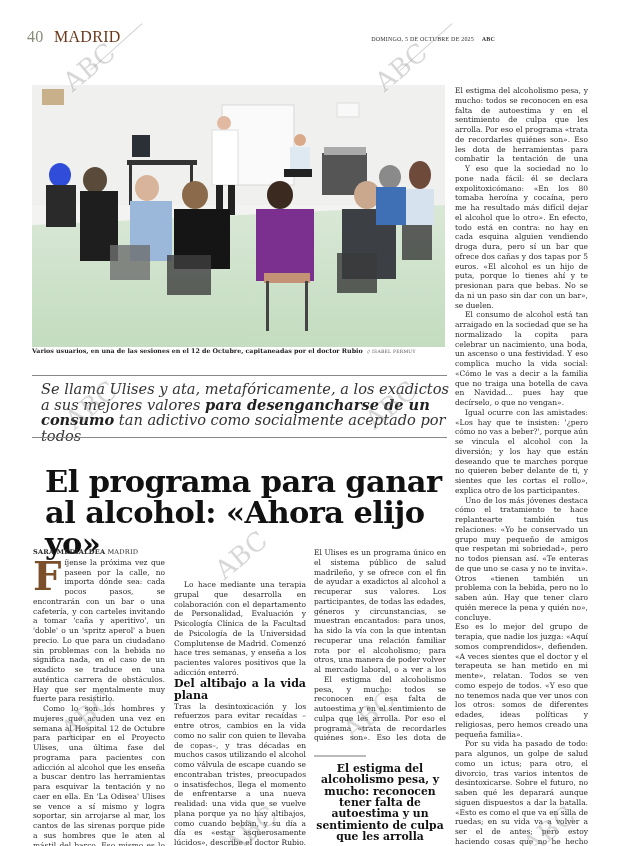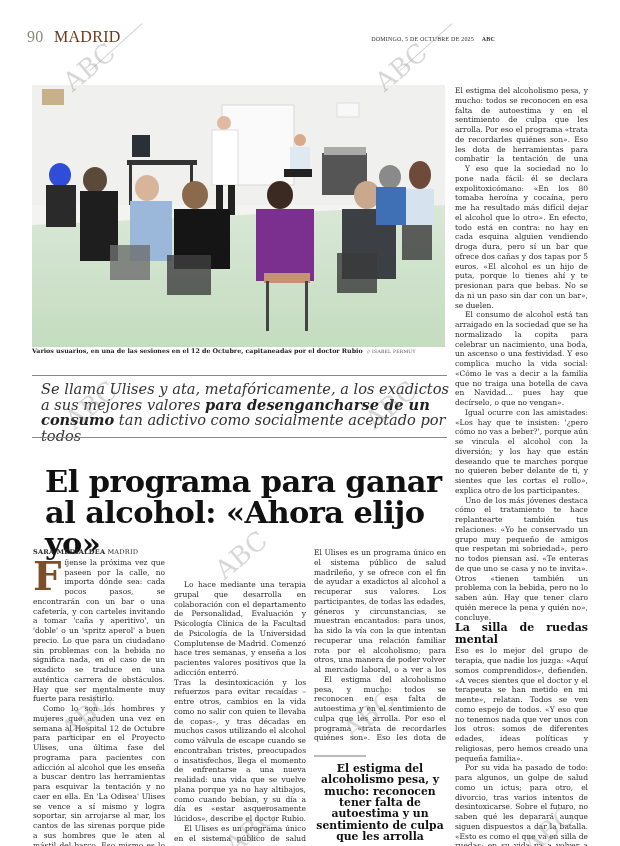--- a/index.html
+++ b/index.html
@@ -37,21 +37,21 @@
   .pullquote-rule { width: 52px; height: 2px; background: #bbb; margin: 12px 0 6px 0; }
   .pullquote { font-weight: bold; font-size: 10.8px; line-height: 11.4px; color: #111; text-align: center; text-indent: 0 !important; }
 
   .watermark { position: absolute; font-family: "DejaVu Serif", serif; font-size: 26px; color: rgba(140,140,140,0.35); transform: rotate(-40deg); pointer-events: none; }
   .wm-line { position: absolute; height: 1px; background: rgba(150,150,150,0.45); transform-origin: left center; transform: rotate(-42deg); pointer-events: none; }
 </style>
 </head>
 <body>
 
 <div class="header-left">
-  <span class="page-num">90</span>
+  <span class="page-num">40</span>
   <span class="section">MADRID</span>
 </div>
 <div class="header-right">
   <span>DOMINGO, 5 DE OCTUBRE DE 2025</span>
   <span class="brand">ABC</span>
 </div>
 
 <div class="photo">
   <svg width="413" height="262" viewBox="0 0 413 262">
     <defs>
@@ -130,38 +130,38 @@
   <p class="byline noindent">
     <b>SARA MEDIALDEA</b>
     <span>MADRID</span>
   </p>
   <p class="noindent"><span class="dropcap">F</span><span>íjense la próxima vez que paseen por la calle, no importa dónde sea: cada pocos pasos, se encontrarán con un bar o una cafetería, y con carteles invitando a tomar 'caña y aperitivo', un 'doble' o un 'spritz aperol' a buen precio. Lo que para un ciudadano sin problemas con la bebida no significa nada, en el caso de un exadicto se traduce en una auténtica carrera de obstáculos. Hay que ser mentalmente muy fuerte para resistirlo.</span></p>
   <p>Como lo son los hombres y mujeres que acuden una vez en semana al Hospital 12 de Octubre para participar en el Proyecto Ulises, una última fase del programa para pacientes con adicción al alcohol que les enseña a buscar dentro las herramientas para esquivar la tentación y no caer en ella. En 'La Odisea' Ulises se vence a sí mismo y logra soportar, sin arrojarse al mar, los cantos de las sirenas porque pide a sus hombres que le aten al mástil del barco. Eso mismo es lo que persigue el doctor Gabriel Rubio, jefe del Área de Gestión Clínica en Psiquiatría y Salud Mental del 12 de Octubre: mostrarles un mástil al que asirse en la travesía por la vida.</p>
 </div>
 
 <div class="col col2" style="top:548px;">
   <p style="margin-top:32px;">Lo hace mediante una terapia grupal que desarrolla en colaboración con el departamento de Personalidad, Evaluación y Psicología Clínica de la Facultad de Psicología de la Universidad Complutense de Madrid. Comenzó hace tres semanas, y enseña a los pacientes valores positivos que la adicción enterró.</p>
+  <p class="subhead">Del altibajo a la vida plana</p>
   <p class="noindent">Tras la desintoxicación y los refuerzos para evitar recaídas –entre otros, cambios en la vida como no salir con quien te llevaba de copas–, y tras décadas en muchos casos utilizando el alcohol como válvula de escape cuando se encontraban tristes, preocupados o insatisfechos, llega el momento de enfrentarse a una nueva realidad: una vida que se vuelve plana porque ya no hay altibajos, como cuando bebían, y su día a día es «estar asquerosamente lúcidos», describe el doctor Rubio.</p>
   <p style="max-height:19.5px; overflow:hidden;"><span>El Ulises es un programa único en el sistema público de salud madrileño, y se ofrece con el fin de ayudar a exadictos al alcohol a recuperar sus valores. Los participantes, de todas las edades, géneros y circunstancias, se muestran encantados: para unos, ha sido la vía con la que intentan recuperar una relación familiar rota por el alcoholismo; para otros, una manera de poder volver al mercado laboral, o a ver a los auténticos amigos; para todos, un modo de recuperar la autoestima. «Cada uno se pone sus objetivos, y la meta final es una vida más equilibrada», explica el doctor.</span></p>
 </div>
 
 <div class="col col3">
   <p class="noindent" style="max-height:126.75px; overflow:hidden;"><span>El Ulises es un programa único en el sistema público de salud madrileño, y se ofrece con el fin de ayudar a exadictos al alcohol a recuperar sus valores. Los participantes, de todas las edades, géneros y circunstancias, se muestran encantados: para unos, ha sido la vía con la que intentan recuperar una relación familiar rota por el alcoholismo; para otros, una manera de poder volver al mercado laboral, o a ver a los auténticos amigos; para todos, un modo de recuperar la autoestima. «Cada uno se pone sus objetivos, y la meta final es una vida más equilibrada», explica el doctor.</span></p>
   <p style="max-height:68px; overflow:hidden;"><span>El estigma del alcoholismo pesa, y mucho: todos se reconocen en esa falta de autoestima y en el sentimiento de culpa que les arrolla. Por eso el programa «trata de recordarles quiénes son». Eso les dota de herramientas para combatir la tentación de una recaída y torear las dificultades del día a día. Al notar cómo se refuerzan, lo primero que vuelve es el amor propio: «Me siento orgulloso de haberme recuperado, de lo que he conseguido», señala uno de los participantes, que insiste en poner el foco «no en lo malo, en las bajezas, sino en que de esto se puede uno recuperar».</span></p>
   <div class="pullquote-rule"></div>
   <p class="pullquote">El estigma del alcoholismo pesa, y mucho: reconocen tener falta de autoestima y un sentimiento de culpa que les arrolla</p>
 </div>
 
 <div class="col col4">
   <p class="noindent" style="max-height:78px; overflow:hidden;"><span>El estigma del alcoholismo pesa, y mucho: todos se reconocen en esa falta de autoestima y en el sentimiento de culpa que les arrolla. Por eso el programa «trata de recordarles quiénes son». Eso les dota de herramientas para combatir la tentación de una recaída y torear las dificultades del día a día. Al notar cómo se refuerzan, lo primero que vuelve es el amor propio: «Me siento orgulloso de haberme recuperado, de lo que he conseguido», señala uno de los participantes, que insiste en poner el foco «no en lo malo, en las bajezas, sino en que de esto se puede uno recuperar».</span></p>
   <p>Y eso que la sociedad no lo pone nada fácil: él se declara expolitoxicómano: «En los 80 tomaba heroína y cocaína, pero me ha resultado más difícil dejar el alcohol que lo otro». En efecto, todo está en contra: no hay en cada esquina alguien vendiendo droga dura, pero sí un bar que ofrece dos cañas y dos tapas por 5 euros. «El alcohol es un hijo de puta, porque lo tienes ahí y te presionan para que bebas. No se da ni un paso sin dar con un bar», se duelen.</p>
   <p>El consumo de alcohol está tan arraigado en la sociedad que se ha normalizado la copita para celebrar un nacimiento, una boda, un ascenso o una festividad. Y eso complica mucho la vida social: «Cómo le vas a decir a la familia que no traiga una botella de cava en Navidad... pues hay que decírselo, o que no vengan».</p>
   <p>Igual ocurre con las amistades: «Los hay que te insisten: '¿pero cómo no vas a beber?', porque aún se vincula el alcohol con la diversión; y los hay que están deseando que te marches porque no quieren beber delante de ti, y sientes que les cortas el rollo», explica otro de los participantes.</p>
   <p>Uno de los más jóvenes destaca cómo el tratamiento te hace replantearte también tus relaciones: «Yo he conservado un grupo muy pequeño de amigos que respetan mi sobriedad», pero no todos piensan así. «Te enteras de que uno se casa y no te invita». Otros «tienen también un problema con la bebida, pero no lo saben aún. Hay que tener claro quién merece la pena y quién no», concluye.</p>
-  <p class="subhead">La silla de ruedas mental</p>
   <p class="noindent">Eso es lo mejor del grupo de terapia, que nadie los juzga: «Aquí somos comprendidos», defienden. «A veces sientes que el doctor y el terapeuta se han metido en mi mente», relatan. Todos se ven como espejo de todos. «Y eso que no tenemos nada que ver unos con los otros: somos de diferentes edades, ideas políticas y religiosas, pero hemos creado una pequeña familia».</p>
   <p>Por su vida ha pasado de todo: para algunos, un golpe de salud como un ictus; para otro, el divorcio, tras varios intentos de desintoxicarse. Sobre el futuro, no saben qué les deparará aunque siguen dispuestos a dar la batalla. «Esto es como el que va en silla de ruedas; en su vida va a volver a ser el de antes; pero estoy haciendo cosas que no he hecho en mi vida», concluye otro usuario.</p>
 
 </div>
 
 <div class="watermark" style="left:60px; top:52px;">ABC</div>
 <div class="wm-line" style="left:90px; top:70px; width:70px;"></div>
 <div class="watermark" style="left:372px; top:52px;">ABC</div>
 <div class="wm-line" style="left:400px; top:70px; width:70px;"></div>
 <div class="watermark" style="left:62px; top:390px;">ABC</div>

